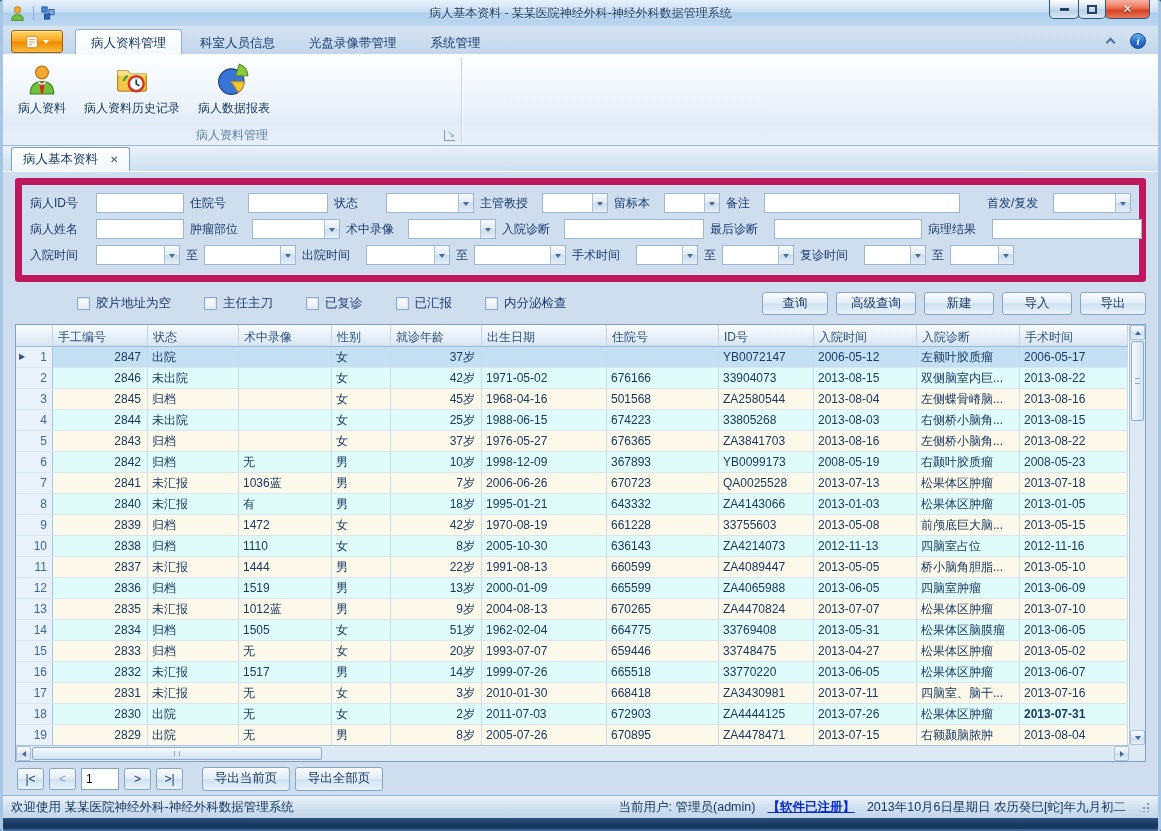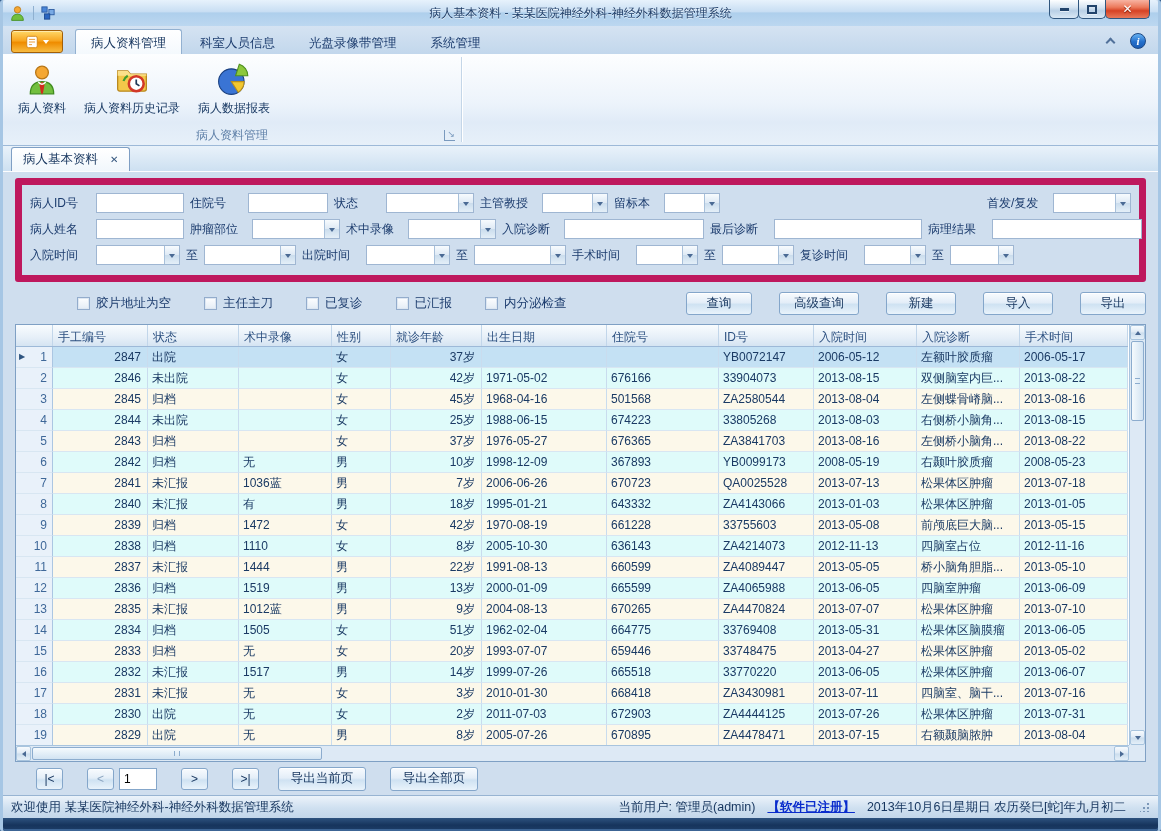--- a/index.html
+++ b/index.html
@@ -81,21 +81,21 @@
   
   .toolbar{display:flex;align-items:center;justify-content:space-between;height:30px;margin:2px 0 6px;}
   .cbs{display:flex;gap:33px;margin-left:62px;}
   .cb{display:flex;align-items:center;gap:6px;font-size:12.5px;color:#1c3c6e;}
   .cb-box{width:13px;height:13px;border:1px solid #93accc;background:linear-gradient(180deg,#fdfeff,#e4ecf5);
     box-shadow:inset 0 0 0 1px #dde7f2;flex:none;}
   .acts{display:flex;gap:8px;}
   .btn{height:23px;border:1px solid #84a6ca;border-radius:3px;color:#16355e;font-size:12.5px;
     display:flex;align-items:center;justify-content:center;white-space:nowrap;
     background:linear-gradient(180deg,#f8fbfe,#e4eef8 45%,#cfe2f2 55%,#e9f3fb);
-    box-shadow:inset 0 1px 0 #fff;margin-left:19px;}
+    box-shadow:inset 0 1px 0 #fff;}
   
   .grid{position:relative;border:1px solid #7fa0c4;background:#fff;height:438px;flex:none;}
   .g-header{display:flex;height:22px;width:calc(100% - 17px);
     background:linear-gradient(180deg,#f9fcfe,#e6eff8 60%,#d5e4f2);border-bottom:1px solid #9db9d8;}
   .g-h-cell{font-size:12px;color:#2c5080;padding:4px 0 0 5px;border-right:1px solid #c2d6ea;
     white-space:nowrap;overflow:hidden;flex:none;}
   .g-body{width:calc(100% - 17px);}
   .g-row{display:flex;height:21px;line-height:20px;}
   .g-cell{font-size:12px;color:#1a3a64;padding:0 4px;border-right:1px solid #c9dcee;
     border-bottom:1px solid #d8e6f2;white-space:nowrap;overflow:hidden;flex:none;}
@@ -283,20 +283,24 @@
             <span class="f-combo" style="width: 66px;">
               <span class="dd"></span>
             </span>
           </span>
           <span class="f-field">
             <span class="f-label" style="width: 50px;">留标本</span>
             <span class="f-combo" style="width: 56px;">
               <span class="dd"></span>
             </span>
           </span>
+          <span class="f-field">
+            <span class="f-label" style="width: 38px;">备注</span>
+            <input class="f-input" style="width: 196px;">
+          </span>
           <span class="f-field push">
             <span class="f-label" style="width: 66px;">首发/复发</span>
             <span class="f-combo" style="width: 78px;">
               <span class="dd"></span>
             </span>
           </span>
         </div>
         <div class="f-row">
           <span class="f-field">
             <span class="f-label" style="width: 66px;">病人姓名</span>
@@ -707,21 +711,21 @@
             <div class="g-cell right" style="width: 95px;">2830</div>
             <div class="g-cell" style="width: 91px;">出院</div>
             <div class="g-cell" style="width: 93px;">无</div>
             <div class="g-cell" style="width: 59px;">女</div>
             <div class="g-cell right" style="width: 91px;">2岁</div>
             <div class="g-cell" style="width: 125px;">2011-07-03</div>
             <div class="g-cell" style="width: 112px;">672903</div>
             <div class="g-cell" style="width: 95px;">ZA4444125</div>
             <div class="g-cell" style="width: 103px;">2013-07-26</div>
             <div class="g-cell" style="width: 103px;">松果体区肿瘤</div>
-            <div class="g-cell" style="flex: 1 1 0%;">2013-07-31</div>
+            <div class="g-cell" style="flex: 1 1 0%; font-weight: bold;">2013-07-31</div>
           </div>
           <div class="g-row cream">
             <div class="g-cell num" style="width: 37px;">
               <span>19</span>
             </div>
             <div class="g-cell right" style="width: 95px;">2829</div>
             <div class="g-cell" style="width: 91px;">出院</div>
             <div class="g-cell" style="width: 93px;">无</div>
             <div class="g-cell" style="width: 59px;">男</div>
             <div class="g-cell right" style="width: 91px;">8岁</div>

